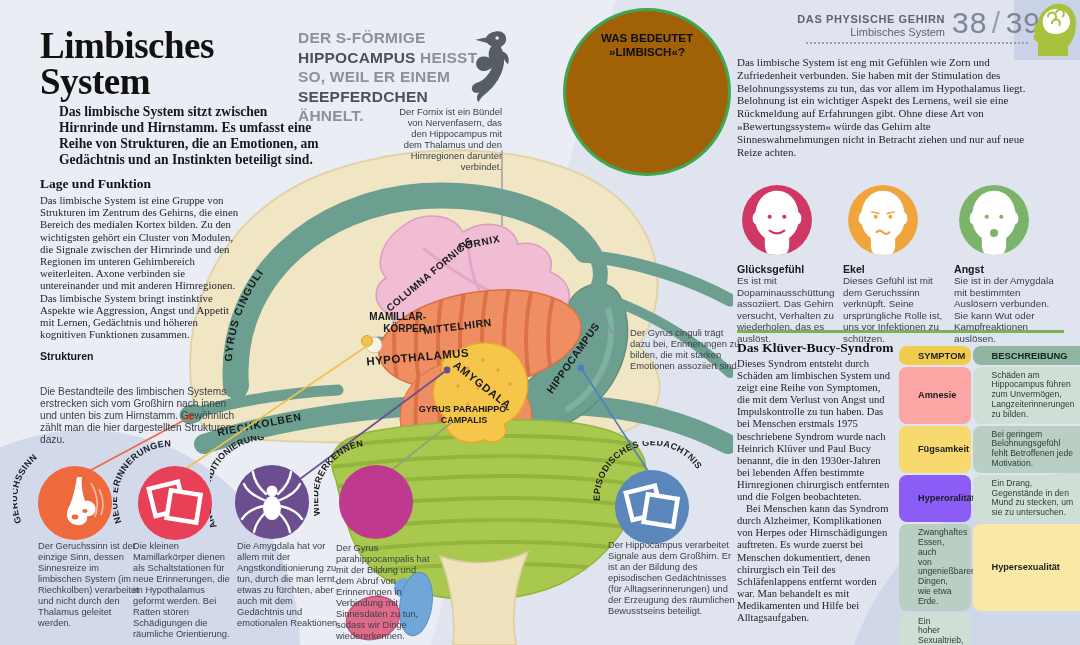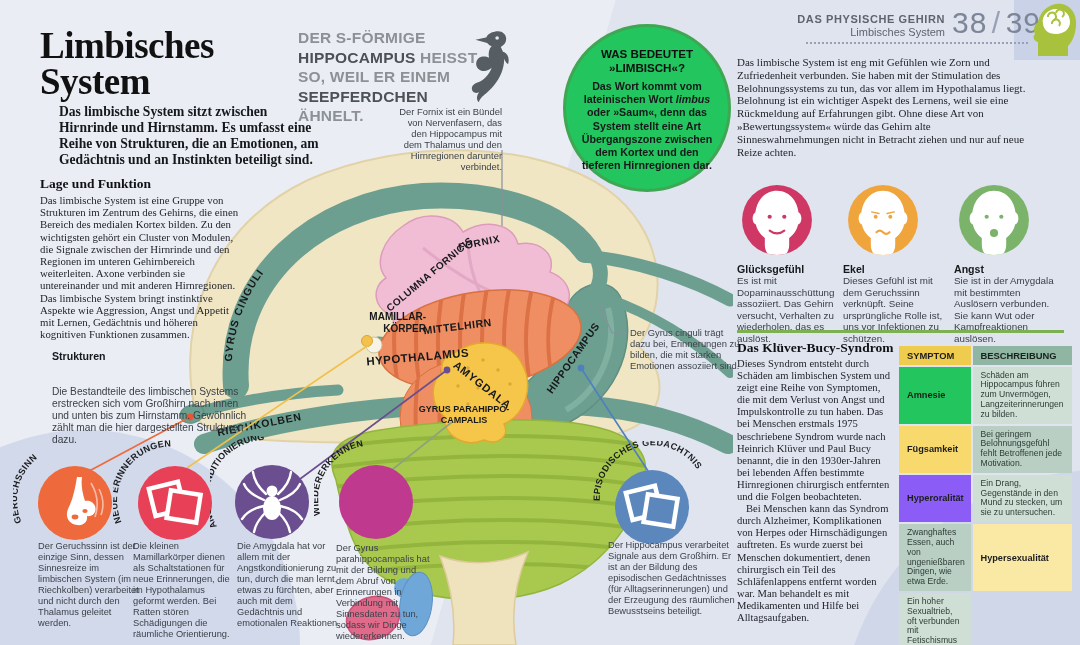--- a/index.html
+++ b/index.html
@@ -19,30 +19,30 @@
   .h-sans{font-size:10.6px;font-weight:bold;color:#16181b;margin:0 0 1px 0;}
   .body-sans{font-size:10.2px;line-height:12px;color:#3a4048;margin-top:24px;}
   .note-sans{font-size:9.4px;line-height:11px;color:#3c424a;}
   .stmt{font-size:15.5px;line-height:19.5px;font-weight:bold;color:#8c9196;letter-spacing:0.2px;}
   .stmt b{color:#4c5156;}
   .kicker{font-size:11px;font-weight:bold;letter-spacing:0.6px;color:#5e646e;text-align:right;}
   .kicker-sub{font-size:11px;color:#5e646e;text-align:right;}
   .pagenum{font-size:30px;color:#7d8698;letter-spacing:1px;}
   .dotted-rule{border-bottom:2px dotted #98a1b4;}
   
-  .limb-circle{left:563px;top:24px;width:168px;height:168px;border-radius:50%;background:#22c55e;border:3.5px solid #3fa654;box-sizing:border-box;text-align:center;z-index:6;}
+  .limb-circle{left:563px;top:8px;width:168px;height:168px;border-radius:50%;background:#a16207;border:3.5px solid #3fa654;box-sizing:border-box;text-align:center;z-index:6;}
   .limb-title{font-size:11.6px;font-weight:bold;color:#0e0f11;line-height:13.5px;margin-top:20px;}
   .limb-body{font-size:10.7px;line-height:13.2px;font-weight:bold;color:#17181b;margin:6px 10px 0 10px;}
   
   .emo-label{font-size:10.6px;font-weight:bold;color:#16181b;}
   .emo-desc{font-size:9.8px;line-height:11.6px;color:#3a4048;}
   .divider-green{background:#7cb050;height:3px;z-index:5;}
   
   .ktable{display:grid;grid-template-columns:72px 1fr;gap:1.5px;z-index:5;}
-  .ktable .cell{padding:4px 8px;}
+  .ktable .cell{padding:4px 19px;border-radius:8px;}
   .th-sym{background:#f0cc4e;font-weight:bold;font-size:9.4px;color:#1c1d20;}
   .th-desc{background:#90b5a2;font-weight:bold;font-size:9.4px;color:#15221d;}
   .sym{font-weight:bold;font-size:9.2px;color:#1c1d20;display:flex;align-items:center;}
   .desc{font-size:8.6px;line-height:9.9px;color:#2e3c36;}
   .z5{z-index:5;}
   .z2{z-index:2;}
   .z3{z-index:3;}
   svg text{font-family:"Liberation Sans",sans-serif;}
   .dlabel{font-weight:bold;fill:#17181a;}
   .arc-label{font-size:9px;font-weight:bold;fill:#1a1b1e;letter-spacing:0.4px;}
@@ -195,21 +195,21 @@
   <div class="abs serif title z5" style="left:40px;top:28px;width:280px;">
     <div>Limbisches</div>
     <div>System</div>
   </div>
   <div class="abs serif intro z5" style="left:40px;top:104px;width:262px;">Das limbische System sitzt zwischen Hirnrinde und Hirnstamm. Es umfasst eine Reihe von Strukturen, die an Emotionen, am Gedächtnis und an Instinkten beteiligt sind.</div>
 
   <div class="abs z5" style="left:40px;top:176px;width:206px;">
     <div class="serif h-serif">Lage und Funktion</div>
     <div class="serif body-serif">Das limbische System ist eine Gruppe von Strukturen im Zentrum des Gehirns, die einen Bereich des medialen Kortex bilden. Zu den wichtigsten gehört ein Cluster von Modulen, die Signale zwischen der Hirnrinde und den Regionen im unteren Gehirnbereich weiterleiten. Axone verbinden sie untereinander und mit anderen Hirnregionen. Das limbische System bringt instinktive Aspekte wie Aggression, Angst und Appetit mit Lernen, Gedächtnis und höheren kognitiven Funktionen zusammen.</div>
   </div>
-  <div class="abs z5" style="left:52px;top:350px;width:198px;">
+  <div class="abs z5" style="left:40px;top:350px;width:198px;">
     <div class="h-sans">Strukturen</div>
     <div class="body-sans">Die Bestandteile des limbischen Systems erstrecken sich vom Großhirn nach innen und unten bis zum Hirnstamm. Gewöhnlich zählt man die hier dargestellten Strukturen dazu.</div>
   </div>
 
   <div class="abs stmt z5" style="left:298px;top:28px;width:180px;">
     <div><span>DER S-FÖRMIGE</span></div>
     <div><b>HIPPOCAMPUS</b><span> HEISST</span></div>
     <div><span>SO, WEIL ER EINEM</span></div>
     <div><b>SEEPFERDCHEN</b><span> ÄHNELT.</span></div>
   </div>
@@ -219,21 +219,20 @@
     <path fill="#565d63" d="M 38,26 C 44,28 46,34 44,40 C 41,38 39,33 38,30 Z"></path>
     <circle cx="32" cy="11" r="2" fill="#e6e9f1"></circle>
   </svg>
   <div class="abs note-sans z5" style="left:396px;top:106px;width:106px;text-align:right;">Der Fornix ist ein Bündel von Nervenfasern, das den Hippocampus mit dem Thalamus und den Hirnregionen darunter verbindet.</div>
 
   <div class="abs limb-circle">
     <div class="limb-title">
       <div>WAS BEDEUTET</div>
       <div>»LIMBISCH«?</div>
     </div>
-    <div class="limb-body"><span>Das Wort kommt vom lateinischen Wort </span><i>limbus</i><span> oder »Saum«, denn das System stellt eine Art Übergangszone zwischen dem Kortex und den tieferen Hirnregionen dar.</span></div>
   </div>
 
   <div class="abs z5" style="left:737px;top:56px;width:294px;">
     <div class="serif body-serif" style="font-size:11px;line-height:12.8px;">Das limbische System ist eng mit Gefühlen wie Zorn und Zufriedenheit verbunden. Sie haben mit der Stimulation des Belohnungssystems zu tun, das vor allem im Hypothalamus liegt. Belohnung ist ein wichtiger Aspekt des Lernens, weil sie eine Rückmeldung auf Erfahrungen gibt. Ohne diese Art von »Bewertungssystem« würde das Gehirn alte Sinneswahrnehmungen nicht in Betracht ziehen und nur auf neue Reize achten.</div>
   </div>
 
   <div class="abs z5" style="left:737px;top:181px;width:100px;">
     <svg width="78" height="78" viewBox="0 0 96 96" style="margin-left:1px;">
       <defs>
           <clipPath id="fc0">
@@ -299,21 +298,21 @@
 
   <div class="abs z5" style="left:737px;top:340px;width:158px;">
     <div class="serif h-serif" style="font-size:13.5px;">Das Klüver-Bucy-Syndrom</div>
     <div class="serif body-serif" style="font-size:10.6px;line-height:12.1px;">Dieses Syndrom entsteht durch Schäden am limbischen System und zeigt eine Reihe von Symptomen, die mit dem Verlust von Angst und Impulskontrolle zu tun haben. Das bei Menschen erstmals 1975 beschriebene Syndrom wurde nach Heinrich Klüver und Paul Bucy benannt, die in den 1930er-Jahren bei lebenden Affen bestimmte Hirnregionen chirurgisch entfernten und die Folgen beobachteten.</div>
     <div class="serif body-serif" style="font-size:10.6px;line-height:12.1px;text-indent:9px;">Bei Menschen kann das Syndrom durch Alzheimer, Komplikationen von Herpes oder Hirnschädigungen auftreten. Es wurde zuerst bei Menschen dokumentiert, denen chirurgisch ein Teil des Schläfenlappens entfernt worden war. Man behandelt es mit Medikamenten und Hilfe bei Alltagsaufgaben.</div>
   </div>
 
   <div class="abs ktable" style="left:899px;top:346px;width:166px;">
     <div class="cell th-sym">SYMPTOM</div>
     <div class="cell th-desc">BESCHREIBUNG</div>
-    <div class="cell sym sym-c row-a" style="background:#22c55e;">Amnesie</div>
+    <div class="cell sym sym-c row-a" style="background:#fca5a5;">Amnesie</div>
     <div class="cell desc desc-c row-a" style="background:#cfdfd5;">Schäden am Hippocampus führen zum Unvermögen, Langzeiterinnerungen zu bilden.</div>
     <div class="cell sym" style="background:#f7d96e;">Fügsamkeit</div>
     <div class="cell desc" style="background:#b9cfc3;">Bei geringem Belohnungsgefühl fehlt Betroffenen jede Motivation.</div>
     <div class="cell sym" style="background:#8b5cf6;">Hyperoralität</div>
     <div class="cell desc" style="background:#cfdfd5;">Ein Drang, Gegenstände in den Mund zu stecken, um sie zu untersuchen.</div>
     <div class="cell desc" style="background:#b9cfc3;">Zwanghaftes Essen, auch von ungenießbaren Dingen, wie etwa Erde.</div>
     <div class="cell sym" style="background:#fae9a4;">Hypersexualität</div>
     <div class="cell desc" style="background:#cfdfd5;">Ein hoher Sexualtrieb, oft verbunden mit Fetischismus oder untypischen Vorlieben.</div>
 
   </div>

